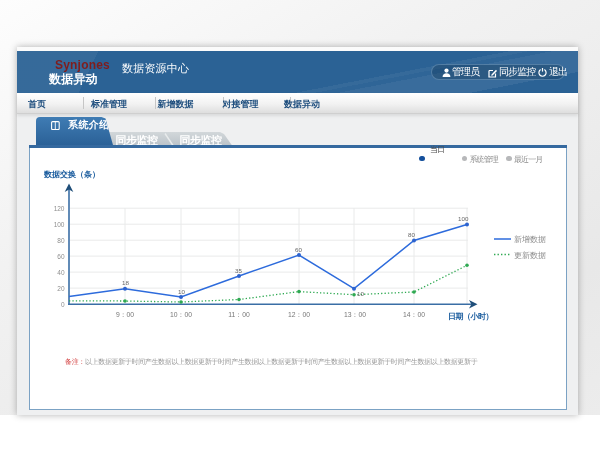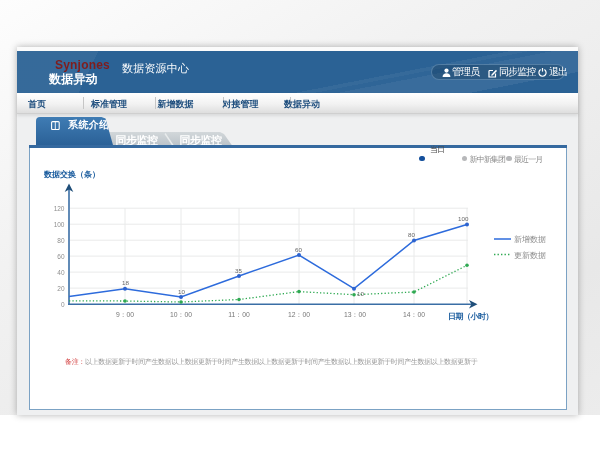--- a/index.html
+++ b/index.html
@@ -77,21 +77,21 @@
       <rect x="0.6" y="0.6" width="7.6" height="8" rx="1" fill="none" stroke="#fff" stroke-width="1.1"></rect>
       <line x1="4.3" y1="1" x2="4.3" y2="8.5" stroke="#fff" stroke-width="0.9"></line>
     </svg>
 <span style="position:absolute;left:32.5px">系统介绍</span>
   </div>
 <div class="abs panel"></div>
 
 <div class="dot" style="left:419px;top:155.8px;background:#15509c"></div>
 <div class="ltxt" style="left:430px;top:144px;color:#4a4a4a">当日</div>
 <div class="dot" style="left:461.5px;top:155.8px;background:#b7b8ba"></div>
-<div class="ltxt" style="left:469.5px;top:154px">新中新集团</div>
+<div class="ltxt" style="left:469.5px;top:154px">系统管理</div>
 <div class="dot" style="left:506px;top:155.8px;background:#b7b8ba"></div>
 <div class="ltxt" style="left:514px;top:154px">最近一月</div>
 
 <svg class="abs" style="left:0;top:0" width="600" height="450" viewBox="0 0 600 450">
 
   <text x="44" y="176.5" font-size="8" font-weight="bold" fill="#1a5c9e" font-family="Liberation Sans">数据交换（条）</text>
 
   <g stroke="#e9eaea" stroke-width="1">
     <line x1="70" y1="208.2" x2="468" y2="208.2"></line>
     <line x1="70" y1="224.2" x2="468" y2="224.2"></line>

